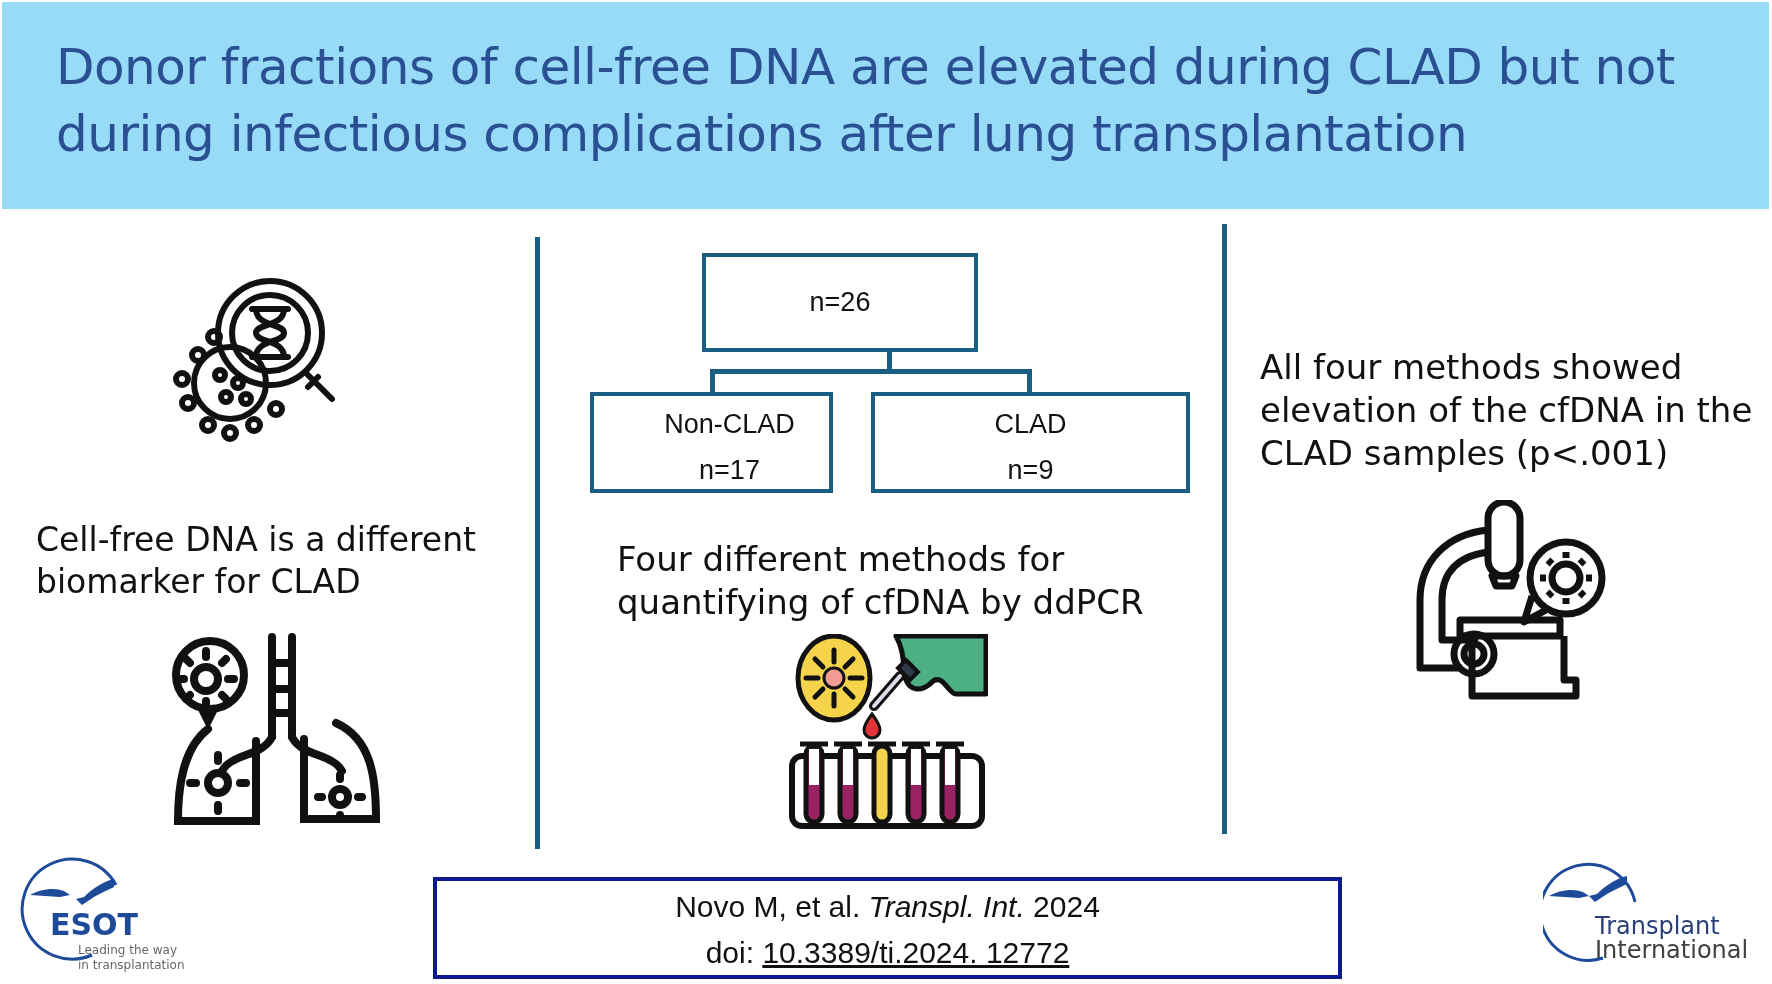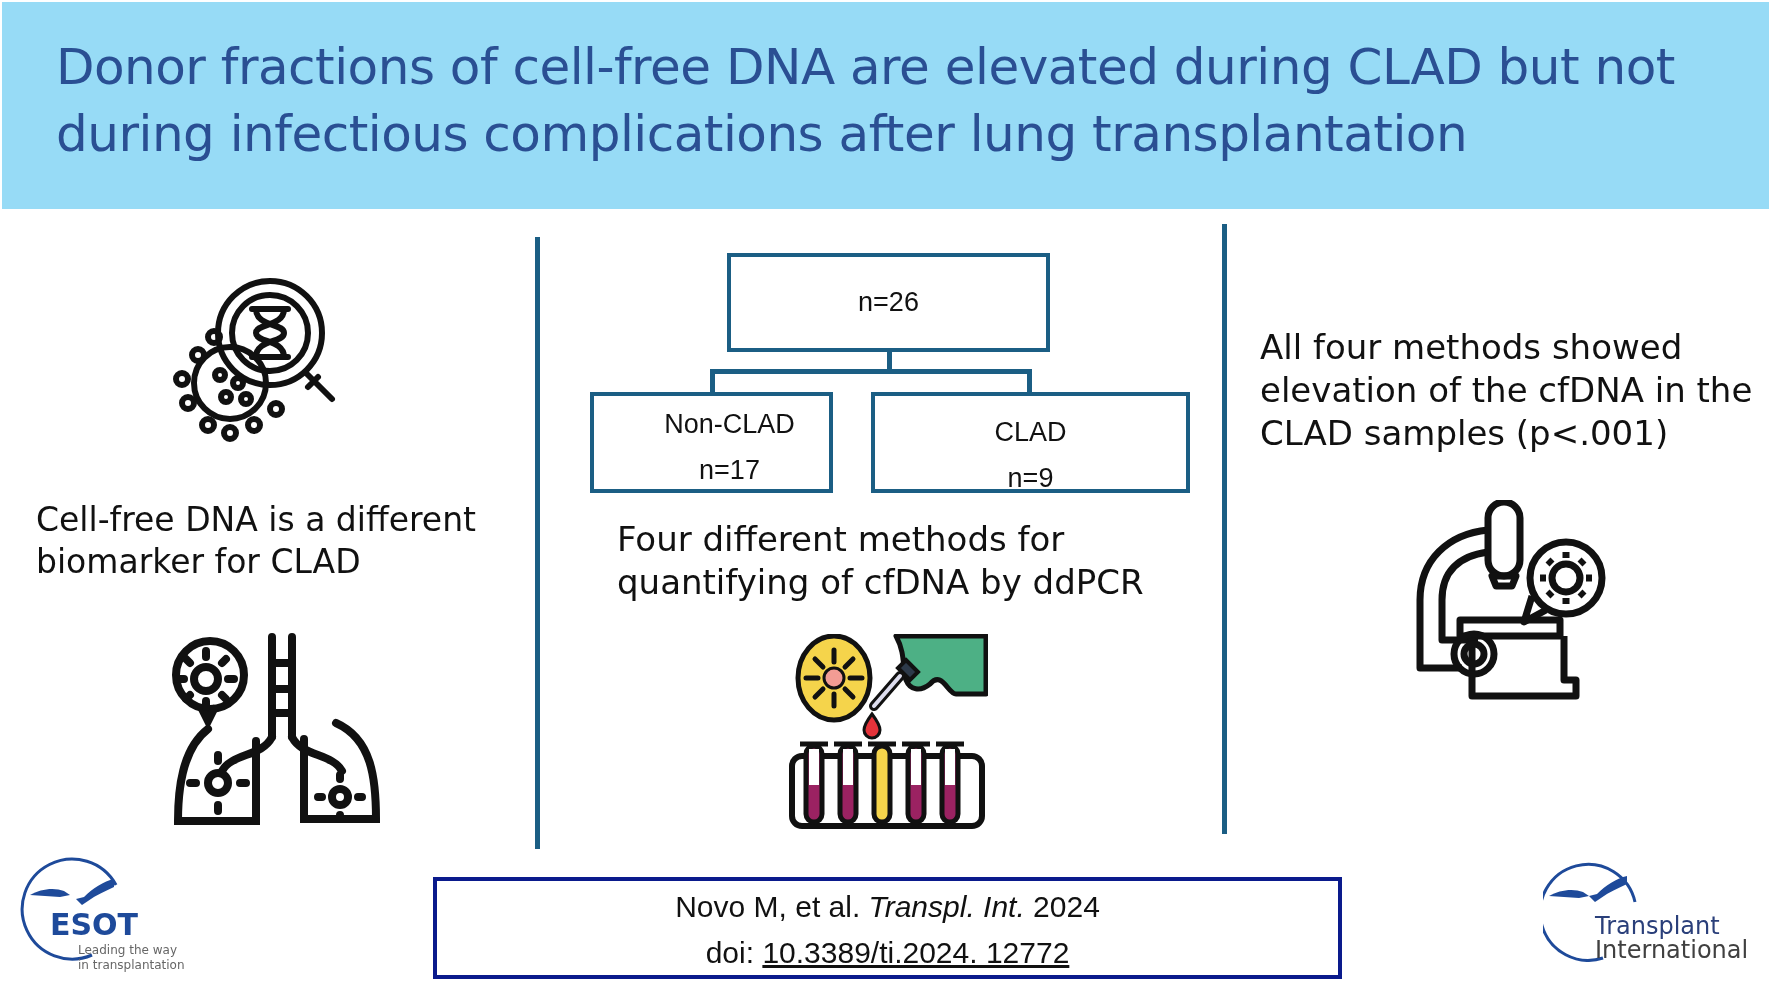--- a/index.html
+++ b/index.html
@@ -3,21 +3,21 @@
 <meta charset="utf-8">
 <style>
   html, body { margin:0; padding:0; background:#ffffff; }
   body { width:1772px; height:984px; position:relative; overflow:hidden; font-family:"DejaVu Sans", sans-serif; }
   .abs { position:absolute; }
   #banner { left:2px; top:2px; width:1767px; height:207px; background:#97DBF6; }
   #title { left:18px; top:34px; width:1740px; font-family:"DejaVu Sans", sans-serif; font-size:50px; line-height:67px; color:#2A4F93; letter-spacing:-0.5px;margin-left:38px; }
   .vline { position:absolute; width:5px; background:#1B5E84; }
   .box { position:absolute; border:4px solid #1B5E84; box-sizing:border-box; background:#fff; text-align:center; font-family:"Liberation Sans", sans-serif; color:#111; font-size:27px; }
   .conn { position:absolute; background:#1B5E84; }
-  .bodytext { position:absolute; font-family:"DejaVu Sans", sans-serif; color:#111; font-size:33px; line-height:42px; }
+  .bodytext { position:absolute; font-family:"DejaVu Sans", sans-serif; color:#111; font-size:33px; line-height:42px;margin-top:20px; }
   #cite { left:433px; top:877px; width:909px; height:102px; border:4px solid #0A1A8C; box-sizing:border-box; text-align:center; font-family:"Liberation Sans", sans-serif; font-size:30px; line-height:46px; color:#111; padding-top:3px; }
   #cite a { color:#111; text-decoration:underline; }
   .logo-text { position:absolute; font-family:"DejaVu Sans", sans-serif; }
 </style>
 </head>
 <body>
 
 <div id="banner" class="abs"></div>
 <div id="title" class="abs">
   <div>Donor fractions of cell-free DNA are elevated during CLAD but not</div>
@@ -60,33 +60,33 @@
   <path d="M104 4 v100 M124 4 v100 M104 30 h20 M104 56 h20 M104 80 h20"></path>
   <path d="M104 104 c-10 20 -40 16 -50 34 M124 104 c10 20 40 16 50 34"></path>
   <path d="M40 96 c-26 20 -30 60 -30 92 h78 v-80"></path>
   <path d="M136 106 v80 h72 c0 -40 -4 -80 -40 -96"></path>
   <circle cx="50" cy="150" r="10"></circle>
     <path d="M50 128 v-6 M50 172 v6 M28 150 h-6 M72 150 h6"></path>
   <circle cx="172" cy="164" r="8"></circle>
     <path d="M172 146 v-4 M172 182 v4 M154 164 h-4 M190 164 h4"></path>
 </svg>
 
-<div class="box" style="left:727px; top:253px; width:323px; height:99px; line-height:91px;">
+<div class="box" style="left:702px; top:253px; width:276px; height:99px; line-height:91px;">
   <span>n=26</span>
 </div>
 <div class="conn" style="left:887px; top:351px; width:5px; height:21px;"></div>
 <div class="conn" style="left:710px; top:369px; width:322px; height:5px;"></div>
 <div class="conn" style="left:710px; top:369px; width:5px; height:25px;"></div>
 <div class="conn" style="left:1027px; top:369px; width:5px; height:25px;"></div>
 
 <div class="box" style="left:590px; top:392px; width:243px; height:101px; padding-top:5px; line-height:46px;padding-left:36px;">
   <div>Non-CLAD</div>
   <div>n=17</div>
 </div>
-<div class="box" style="left:871px; top:392px; width:319px; height:101px; padding-top:13px; line-height:46px;">
+<div class="box" style="left:871px; top:392px; width:319px; height:101px; padding-top:5px; line-height:46px;">
   <div>CLAD</div>
   <div>n=9</div>
 </div>
 
 <div class="bodytext" style="left:617px; top:518px; font-size:34px; line-height:43px;">
   <div>Four different methods for</div>
   <div>quantifying of cfDNA by ddPCR</div>
 </div>
 
 <svg class="abs" style="left:788px; top:634px;" width="200" height="196" viewBox="0 0 200 196">

